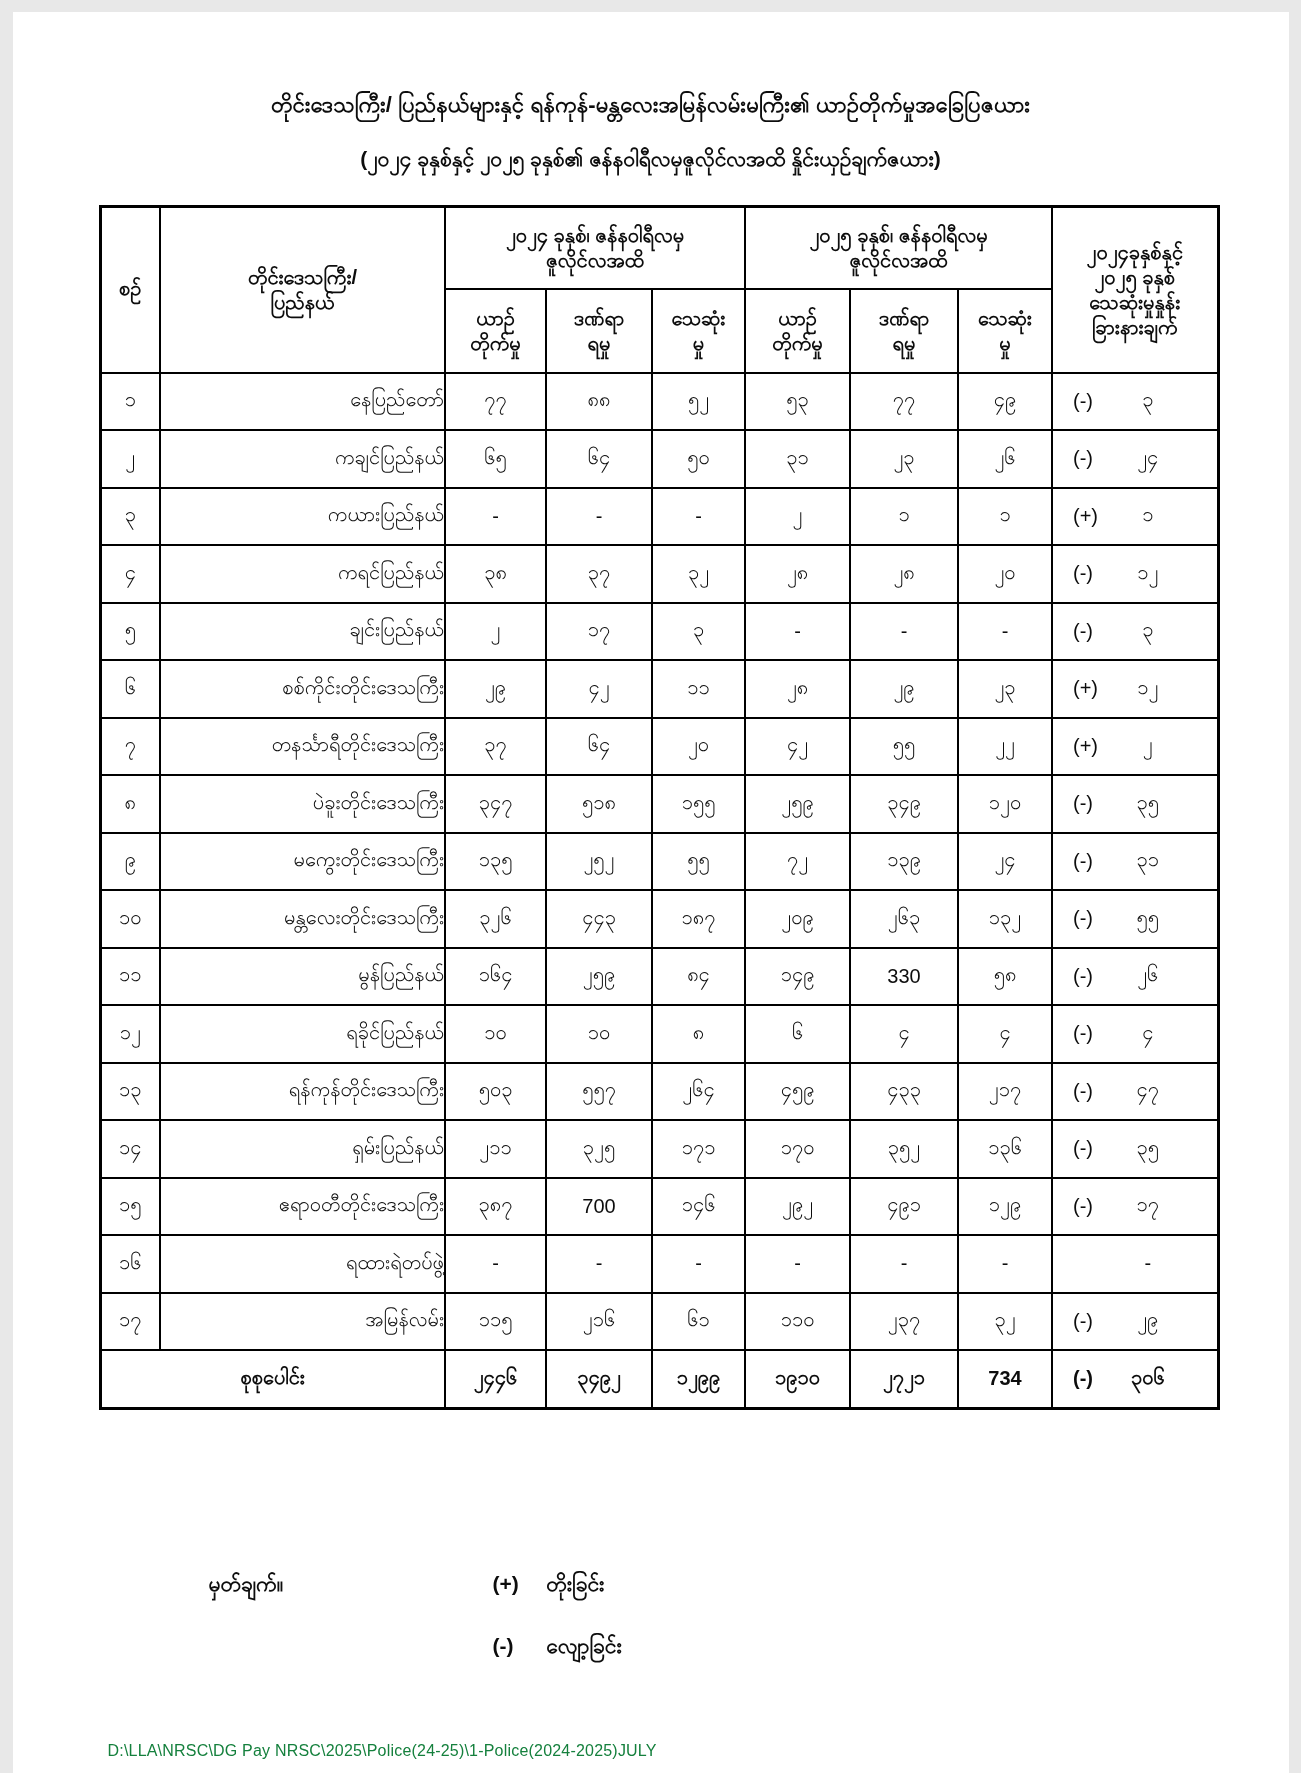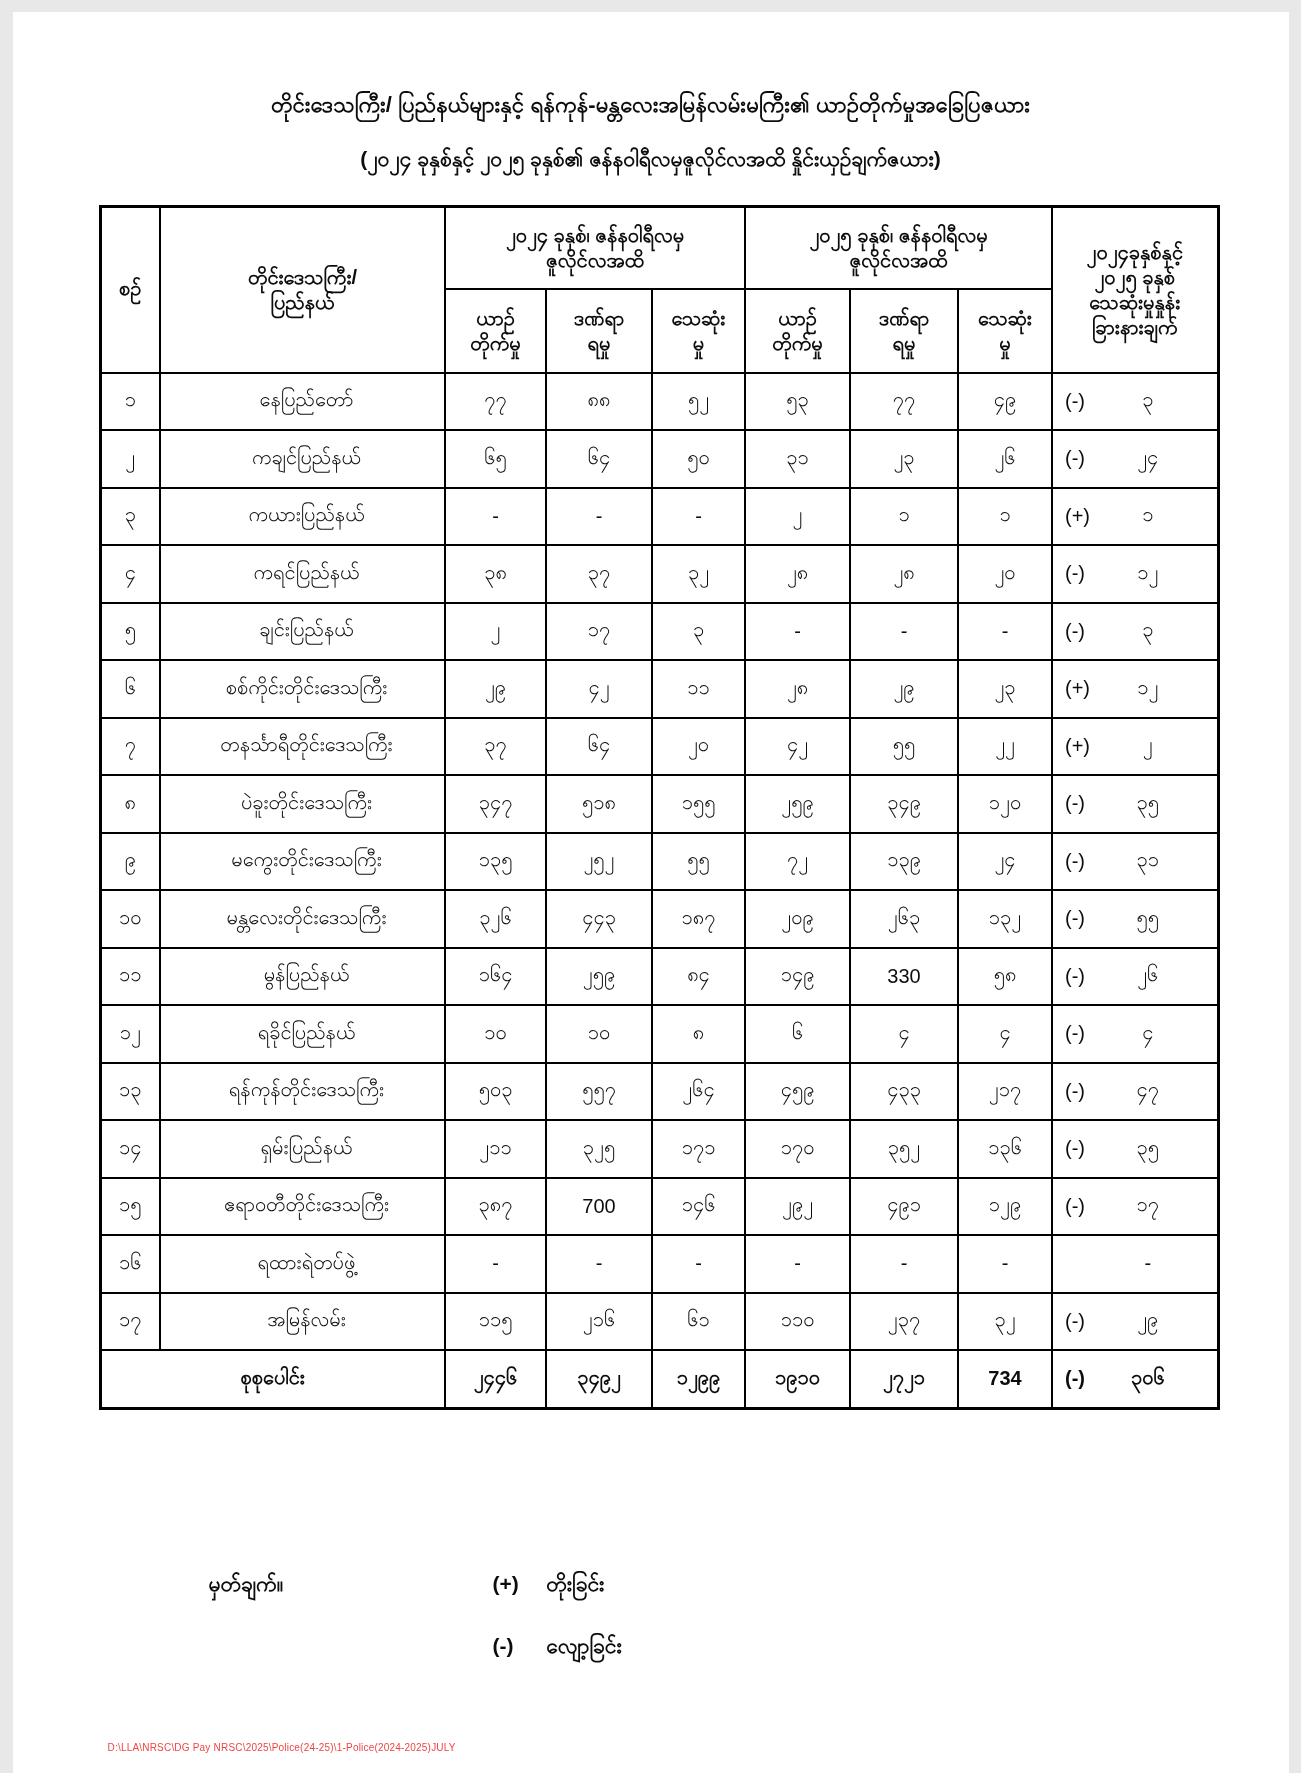--- a/index.html
+++ b/index.html
@@ -30,37 +30,37 @@
   }
   .tbl{border:3px solid #000;}
   .tbl thead th{font-weight:bold;}
   .tbl thead tr.r-group{height:82px;}
   .tbl thead tr.r-sub{height:84px;}
   .tbl tbody tr{height:57.5px;}
   .tbl tfoot tr{height:58px;font-weight:bold;}
   .stack{display:flex;flex-direction:column;justify-content:space-evenly;height:100%;}
   .stack div{line-height:1.25;}
   td.c-region,th.c-region{text-align:center;}
-  .tbl tbody td.c-region{text-align:center;padding-left:8px;}
-  td.c-diff,th.c-diff{padding:0;border-radius:11px;}
+  .tbl tbody td.c-region{text-align:right;padding-left:8px;}
+  td.c-diff,th.c-diff{padding:8px;border-radius:11px;}
   .diff-wrap{display:flex;align-items:center;height:100%;}
   .diff-sign{padding-left:12px;min-width:42px;text-align:left;}
   .diff-val{flex:1;text-align:center;padding-right:28px;}
   tfoot .t-label{font-size:20px;}
 
   .notes{position:absolute;left:0;top:1552px;width:100%;font-weight:bold;font-size:21px;}
   .notes .n-label{position:absolute;left:196px;top:6px;}
   .note-line{position:absolute;left:480px;white-space:nowrap;}
   .note-line .n-sign{display:inline-block;min-width:48px;}
   .note-0{top:6px;}
   .note-1{top:68px;}
 
   .footer-path{
     position:absolute;left:95px;top:1730px;
-    font-size:10px;color:#ef4444;letter-spacing:.2px;
+    font-size:16px;color:#15803d;letter-spacing:.2px;
   }
 </style>
 </head>
 <body>
 
 <div class="sheet">
 
   <div class="titles">
     <div class="title-1">တိုင်းဒေသကြီး/ ပြည်နယ်များနှင့် ရန်ကုန်-မန္တလေးအမြန်လမ်းမကြီး၏ ယာဉ်တိုက်မှုအခြေပြဇယား</div>
     <div class="title-2">(၂၀၂၄ ခုနှစ်နှင့် ၂၀၂၅ ခုနှစ်၏ ဇန်နဝါရီလမှဇူလိုင်လအထိ နှိုင်းယှဉ်ချက်ဇယား)</div>

